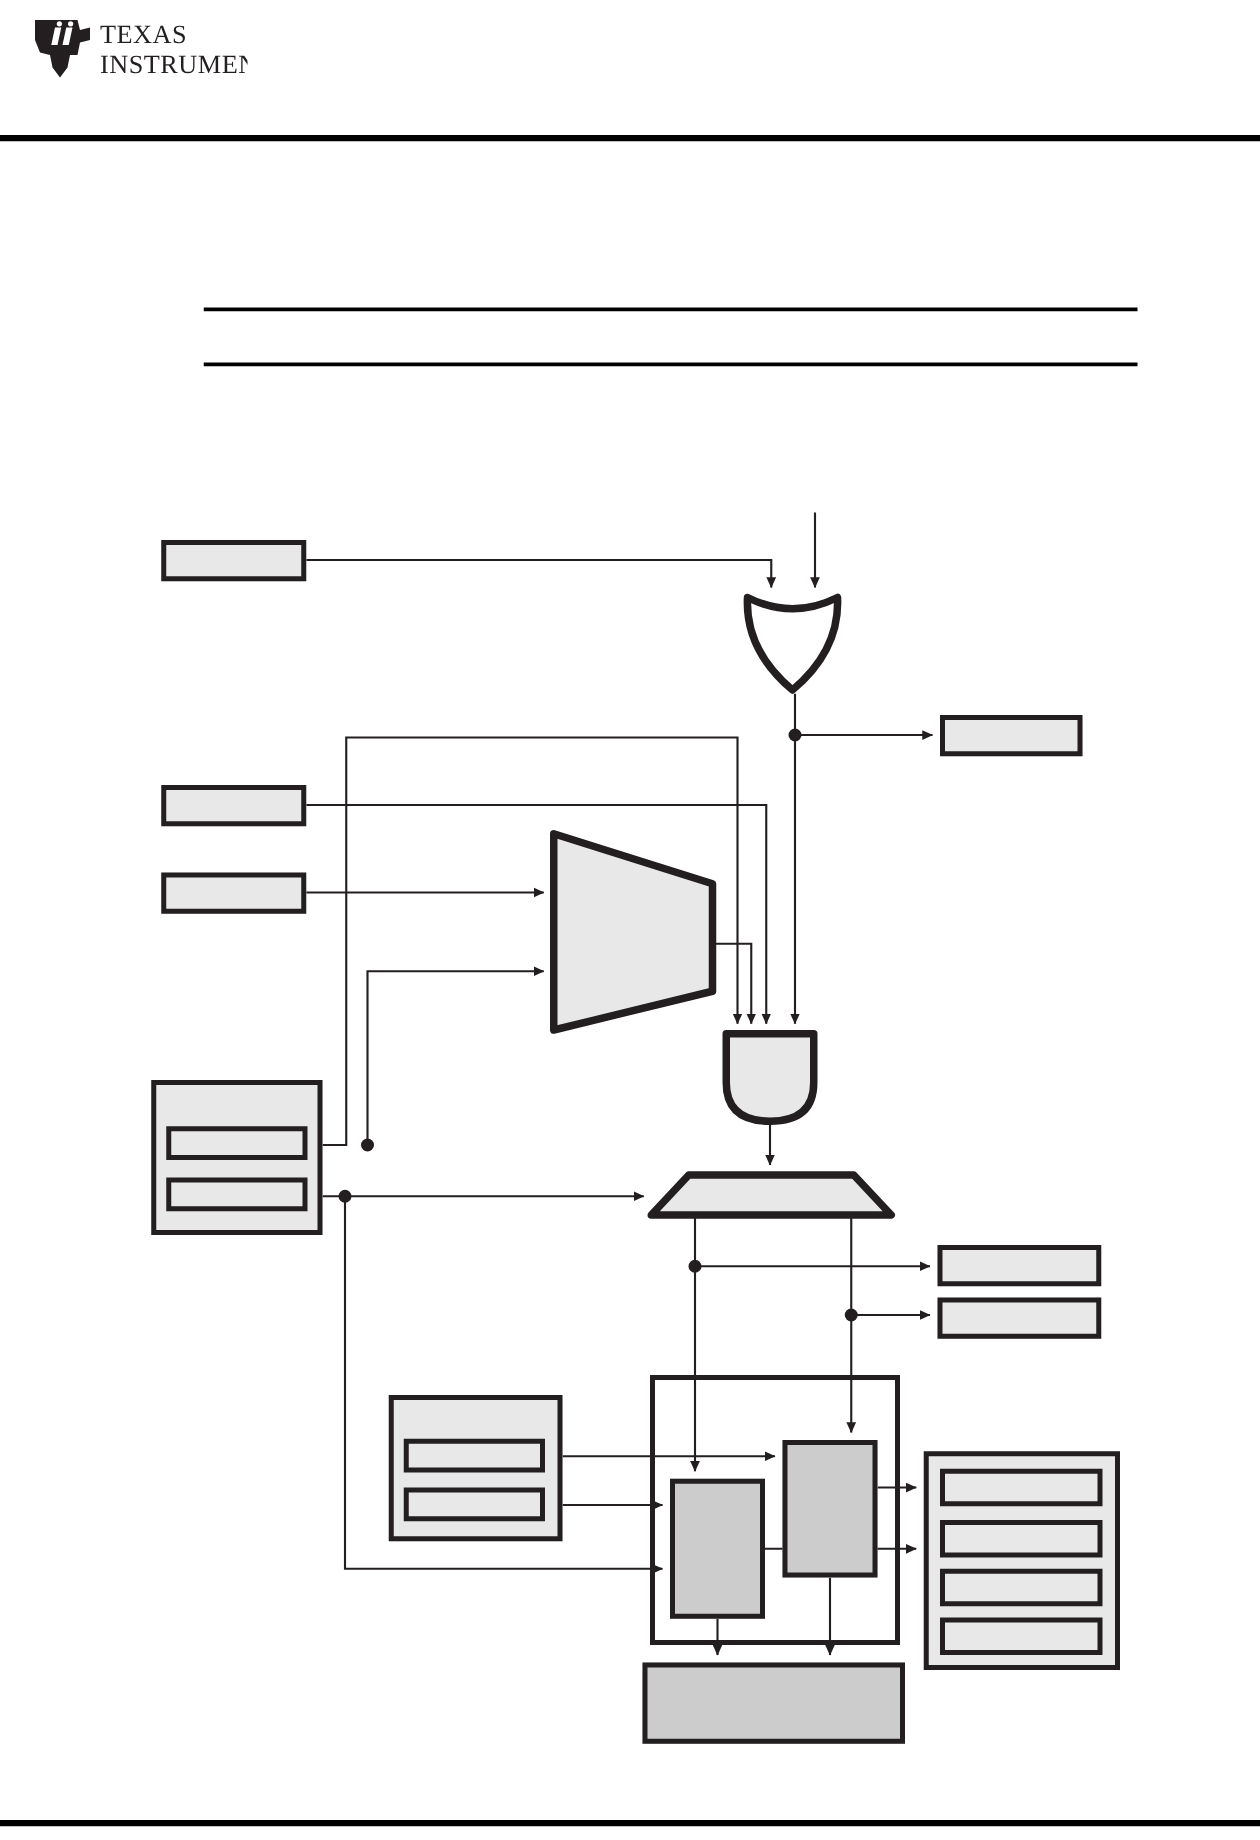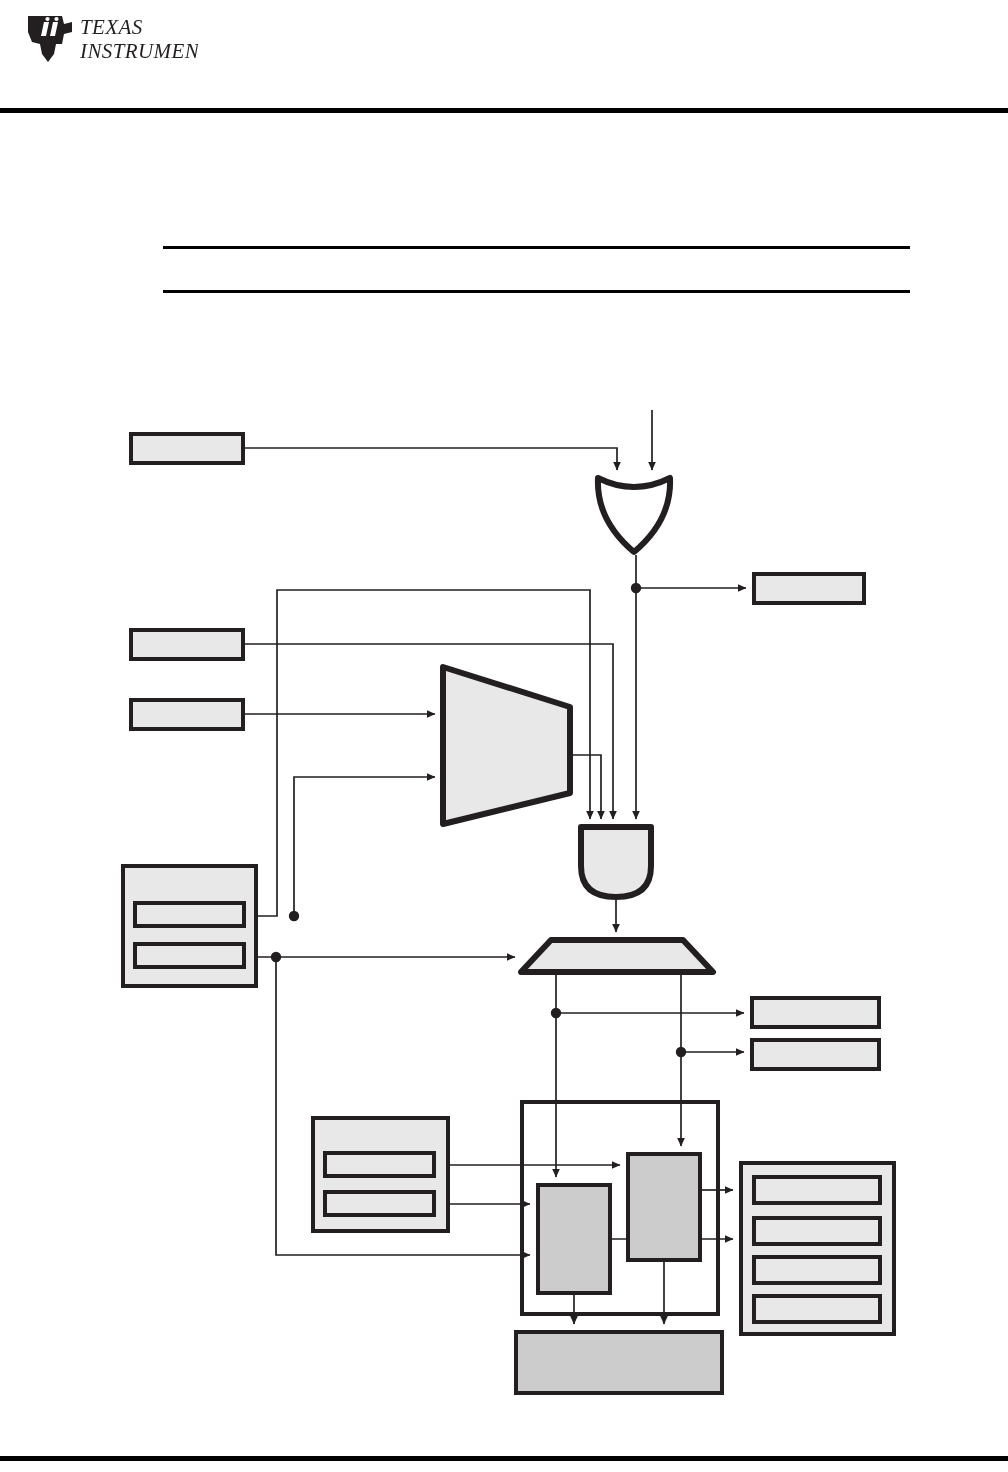--- a/index.html
+++ b/index.html
@@ -1,21 +1,21 @@
 <!DOCTYPE html>
 <html><head>
 <meta charset="utf-8">
 <style>
   html,body{margin:0;padding:0;background:#ffffff;}
   body{
     width:1008px;height:1472px;position:relative;overflow:hidden;
     font-family:"Liberation Serif", serif;color:#231f20;
   }
   
-  #page{position:absolute;left:0;top:0;width:804px;height:1472px;font-style:italic;}
+  #page{position:absolute;left:0;top:0;width:804px;height:1472px;}
 
   .ti-logo{position:absolute;left:18px;top:10px;width:180px;height:58px;}
 
   .header-rule{position:absolute;left:0;top:108px;width:1008px;height:5px;background:#000;}
   .footer-rule{position:absolute;left:0;top:1456px;width:1008px;height:5px;background:#000;}
 
   .sec-rule{position:absolute;left:163px;width:747px;height:3px;background:#000;}
   .sec-rule.r1{top:246px;}
   .sec-rule.r2{top:290px;}
 

